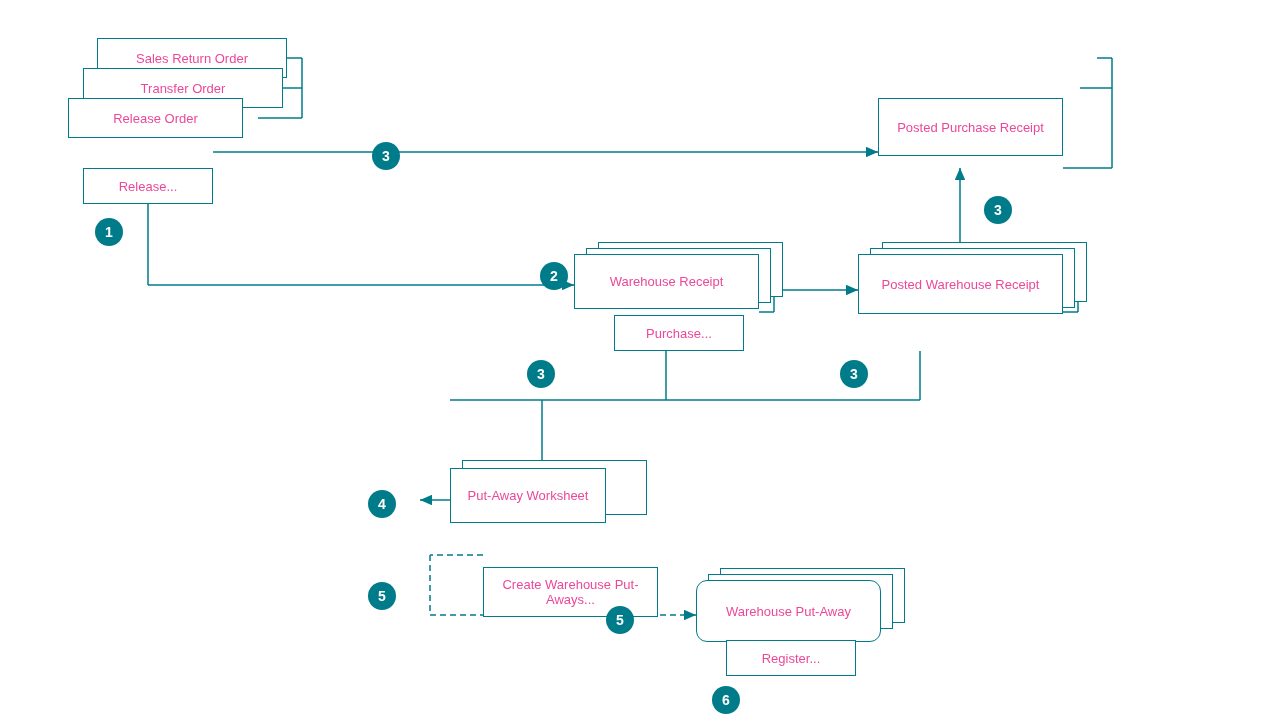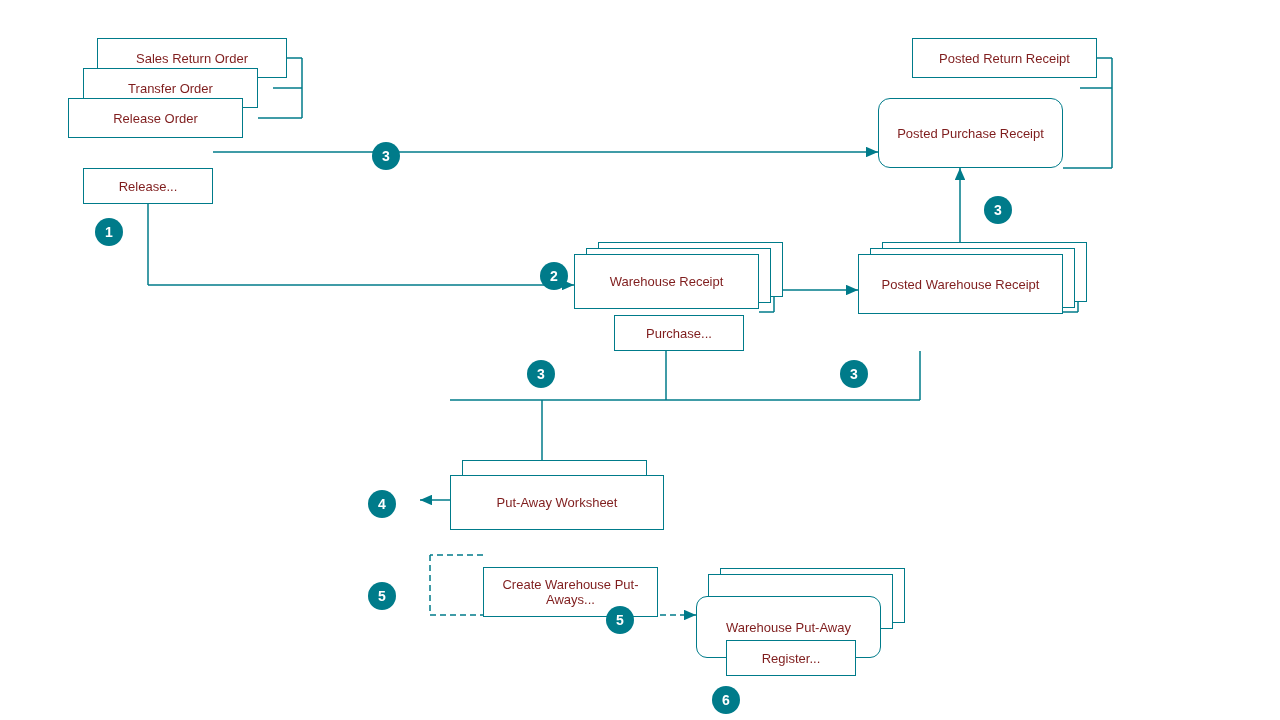--- a/index.html
+++ b/index.html
@@ -14,21 +14,21 @@
     .diagram {
       position: relative;
       width: 1280px;
       height: 720px;
     }
     .box {
       position: absolute;
       border: 1.5px solid #007b8a;
       background: #ffffff;
       font-size: 13px;
-      color: #7f1d1d;
+      color: #ec4899;
       display: flex;
       align-items: center;
       justify-content: center;
       text-align: center;
       padding: 4px 8px;
     }
     .badge {
       position: absolute;
       width: 28px;
       height: 28px;
@@ -108,34 +108,31 @@
       </marker>
       <marker id="arrowhead-dashed" markerWidth="8" markerHeight="7" refX="8" refY="3.5" orient="auto">
         <polygon points="0 0, 8 3.5, 0 7" fill="#007b8a"></polygon>
       </marker>
     </defs>
   </svg>
 
   <div class="box" style="left:97px; top:38px; width:190px; height:40px;">
     <span>Sales Return Order</span>
   </div>
-  <div class="box" style="left:83px; top:68px; width:175px; height:40px;">
+  <div class="box" style="left:83px; top:68px; width:200px; height:40px;">
     <span>Transfer Order</span>
   </div>
   <div class="box" style="left:68px; top:98px; width:175px; height:40px;">
     <span>Release Order</span>
   </div>
   <div class="box" style="left:83px; top:168px; width:130px; height:36px;">
     <span>Release...</span>
   </div>
 
-  <div class="box" style="left:912px; top:38px; width:185px; height:40px;">
-    <span>Posted Return Receipt</span>
-  </div>
-  <div class="box" style="left:878px; top:98px; width:185px; height:70px;border-radius:12px;">
+  <div class="box" style="left:878px; top:98px; width:185px; height:58px;">
     <span>Posted Purchase Receipt</span>
   </div>
 
   <div class="box" style="left:598px; top:242px; width:185px; height:55px; background:#fff;">
   </div>
   <div class="box" style="left:586px; top:248px; width:185px; height:55px; background:#fff;">
   </div>
   <div class="box" style="left:614px; top:315px; width:130px; height:36px;">
     <span>Purchase...</span>
   </div>
@@ -146,32 +143,32 @@
   <div class="box" style="left:882px; top:242px; width:205px; height:60px; background:#fff;">
   </div>
   <div class="box" style="left:870px; top:248px; width:205px; height:60px; background:#fff;">
   </div>
   <div class="box" style="left:858px; top:254px; width:205px; height:60px; background:#fff;">
     <span>Posted Warehouse Receipt</span>
   </div>
 
   <div class="box" style="left:462px; top:460px; width:185px; height:55px; background:#fff;">
   </div>
-  <div class="box" style="left:450px; top:468px; width:214px; height:55px; background:#fff;margin-top:7px;">
+  <div class="box" style="left:450px; top:468px; width:156px; height:55px; background:#fff;">
     <span>Put-Away Worksheet</span>
   </div>
   <div class="box" style="left:483px; top:523px; width:175px; height:50px;margin-top:44px;">
     <span>Create Warehouse Put-Aways...</span>
   </div>
 
   <div class="box" style="left:720px; top:568px; width:185px; height:55px; background:#fff;">
   </div>
   <div class="box" style="left:708px; top:574px; width:185px; height:55px; background:#fff;">
   </div>
-  <div class="box" style="left:696px; top:596px; width:185px; height:62px; background:#fff;border-radius:11px;">
+  <div class="box" style="left:696px; top:580px; width:185px; height:62px; background:#fff;border-radius:11px;">
     <span>Warehouse Put-Away</span>
   </div>
   <div class="box" style="left:726px; top:640px; width:130px; height:36px;text-align:right;">
     <span>Register...</span>
   </div>
 
   <div class="badge" style="left:95px; top:218px;">
     <span>1</span>
   </div>
   <div class="badge" style="left:540px; top:262px;">

